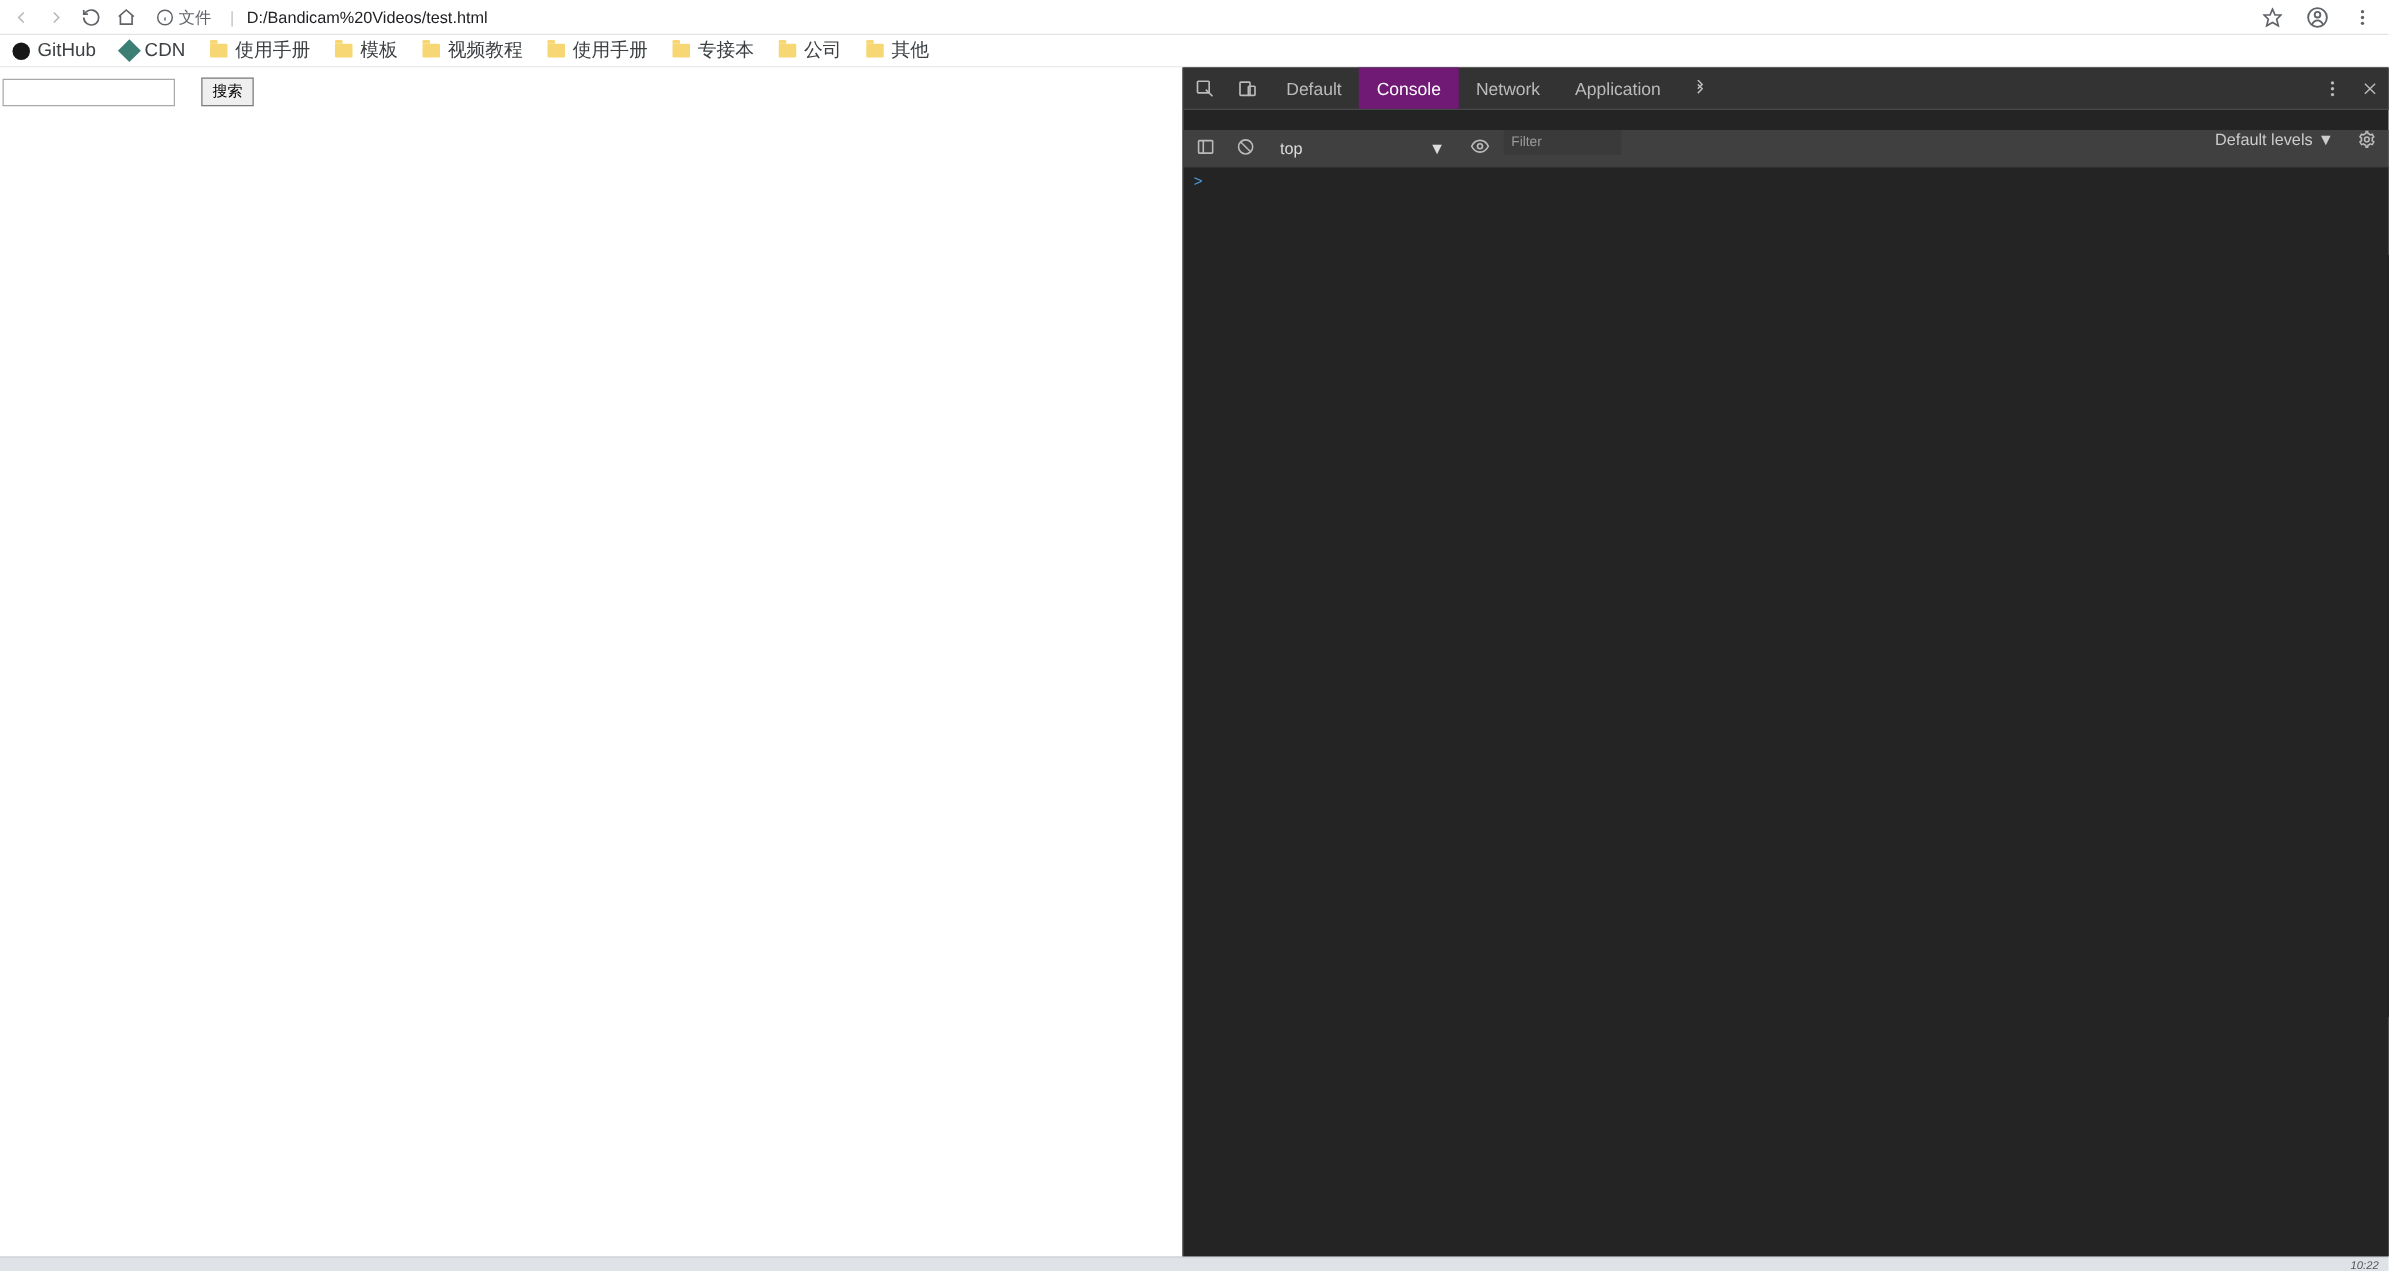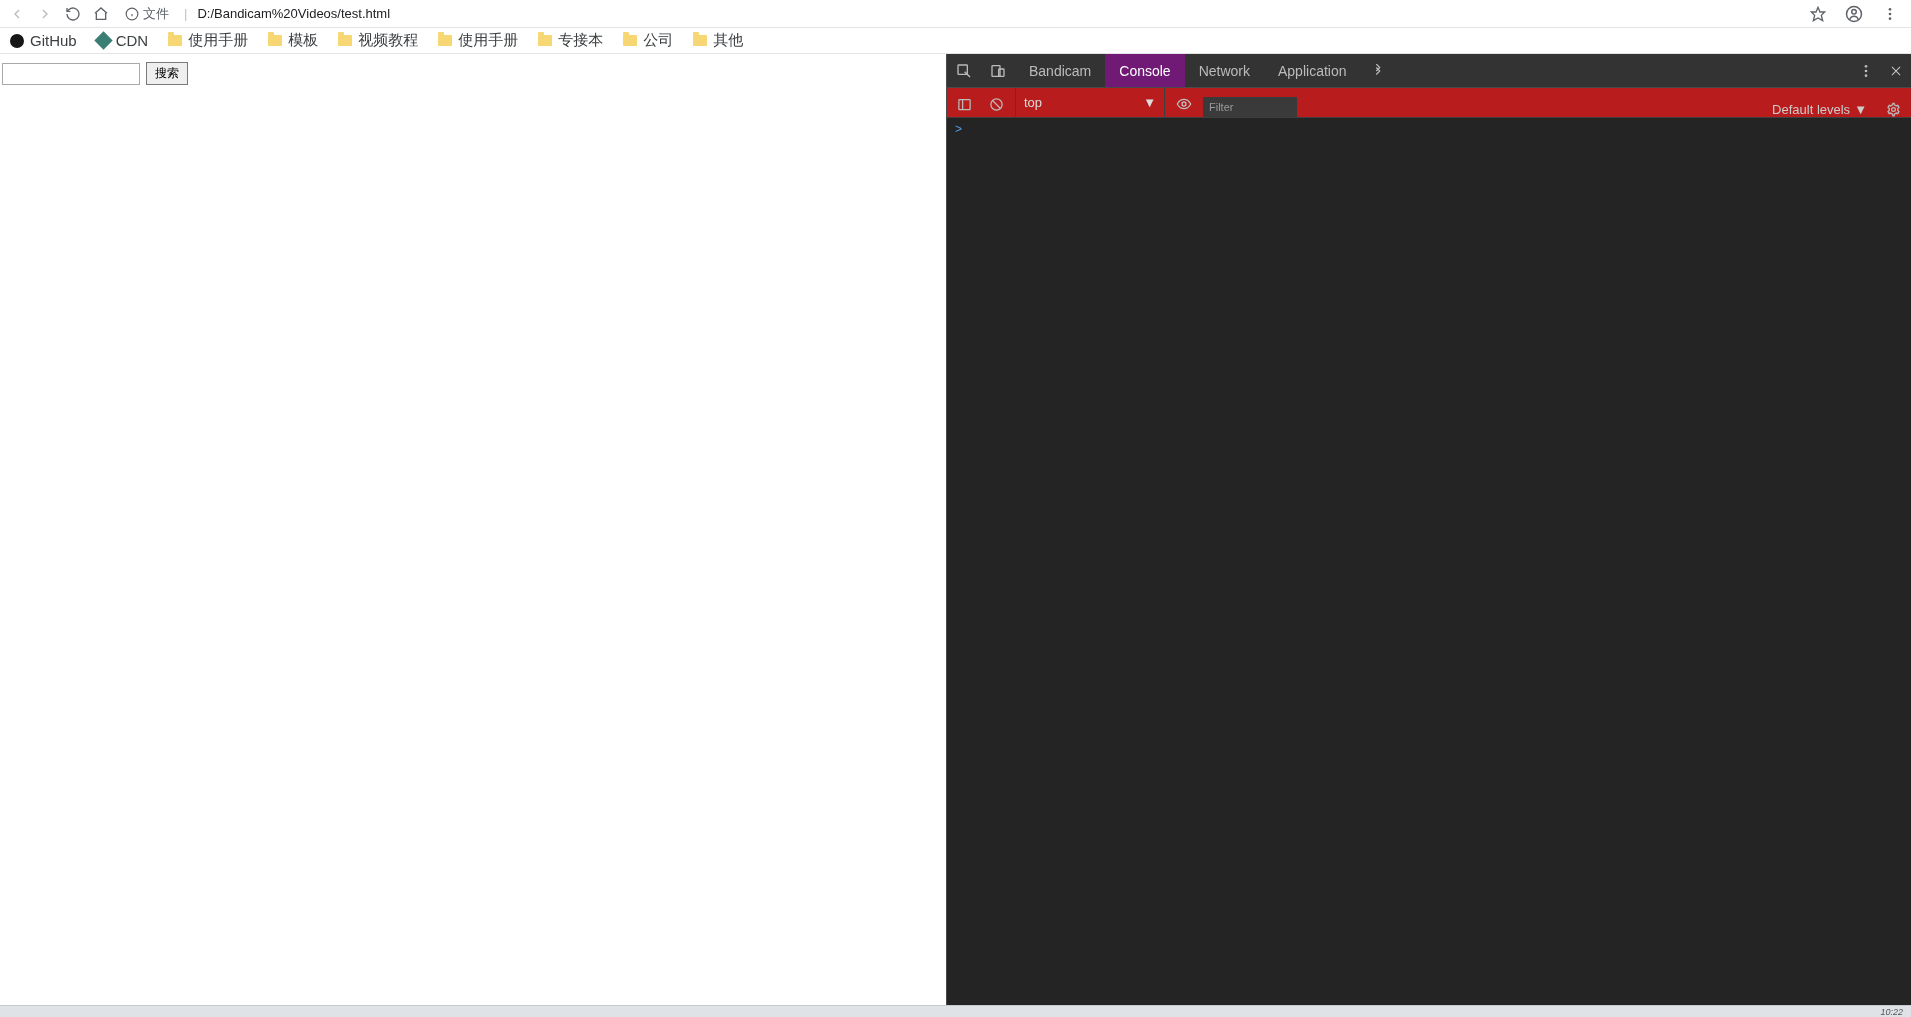--- a/index.html
+++ b/index.html
@@ -72,21 +72,21 @@
   .main {
     display: flex;
     height: calc(1017px - 28px - 26px - 12px);
   }
   .page-area {
     width: 946px;
     background: #ffffff;
     padding: 8px 2px;
   }
   .page-area .search-row {
-    display: flex; gap: 6px; align-items: center;
+    display: flex; gap: 21px; align-items: center;
   }
   .page-area input[type=text] {
     width: 138px; height: 22px;
     font-size: 13px; padding: 1px 3px;
     border: 1px solid #a9a9a9;
   }
   .page-area button {
     height: 23px; padding: 0 8px;
     font-size: 12px;
     background: #efefef;
@@ -122,25 +122,25 @@
   .dt-tab.active {
     background: #701a75;
     color: #fff;
   }
   .dt-tabs-spacer { flex:1; }
   .dt-tabs-right { display:flex; align-items:center; }
   .dt-tabs-right .dt-tab-icon { width: 30px; }
 
   .dt-toolbar {
     height: 30px;
-    background: #b91c1c;
-    display: flex; align-items: flex-end;
+    background: #404040;
+    display: flex; align-items: flex-start;
     border-bottom: 1px solid #3f3f3f;
     gap: 6px; padding: 0 4px;
-    font-size: 13px; color: #bbb;
+    font-size: 13px; color: #bbb; margin-top: 16px;
   }
   .dt-tool-icon {
     width: 26px; height: 26px;
     display:flex; align-items:center; justify-content:center;
     color:#bbb; cursor:pointer;
   }
   .dt-context {
     flex: 0 0 150px;
     display:flex; align-items:center; justify-content:space-between;
     padding: 0 8px; cursor:pointer; color:#ddd;
@@ -295,21 +295,21 @@
             <rect x="3" y="3" width="14" height="14" rx="1"></rect>
             <path d="M13 13l8 8"></path>
           </svg>
       </div>
       <div class="dt-tab-icon">
         <svg width="16" height="16" viewBox="0 0 24 24" fill="none" stroke="currentColor" stroke-width="2">
             <rect x="3" y="4" width="12" height="16" rx="1"></rect>
             <rect x="13" y="9" width="8" height="11" rx="1"></rect>
           </svg>
       </div>
-      <div class="dt-tab">Bandicam</div>
+      <div class="dt-tab">Default</div>
       <div class="dt-tab active">Console</div>
       <div class="dt-tab">Network</div>
       <div class="dt-tab">Application</div>
       <div class="dt-tab-icon">
         <svg width="14" height="14" viewBox="0 0 24 24" fill="none" stroke="currentColor" stroke-width="2">
             <polyline points="6 9 12 15 18 9" transform="rotate(-90 12 12)"></polyline>
             <polyline points="6 9 12 15 18 9" transform="rotate(-90 12 12) translate(6 0)"></polyline>
           </svg>
       </div>
       <div class="dt-tabs-spacer"></div>

